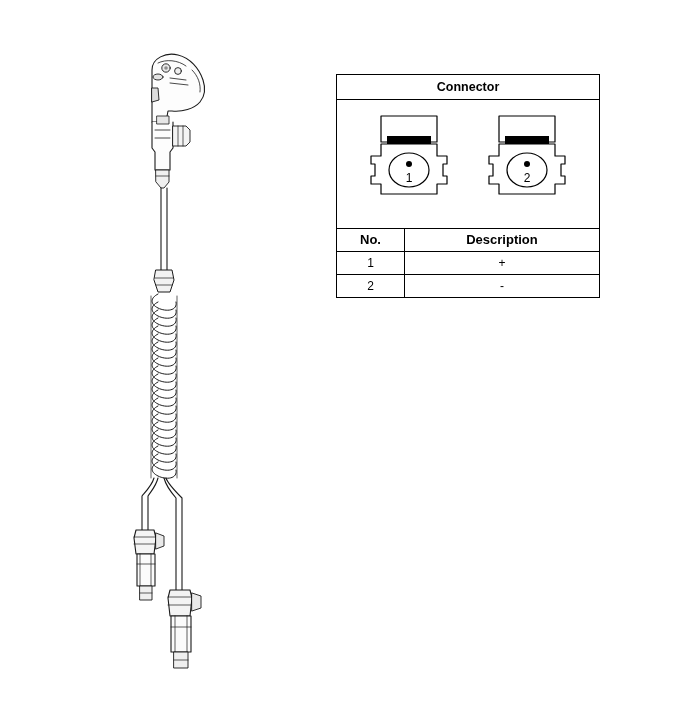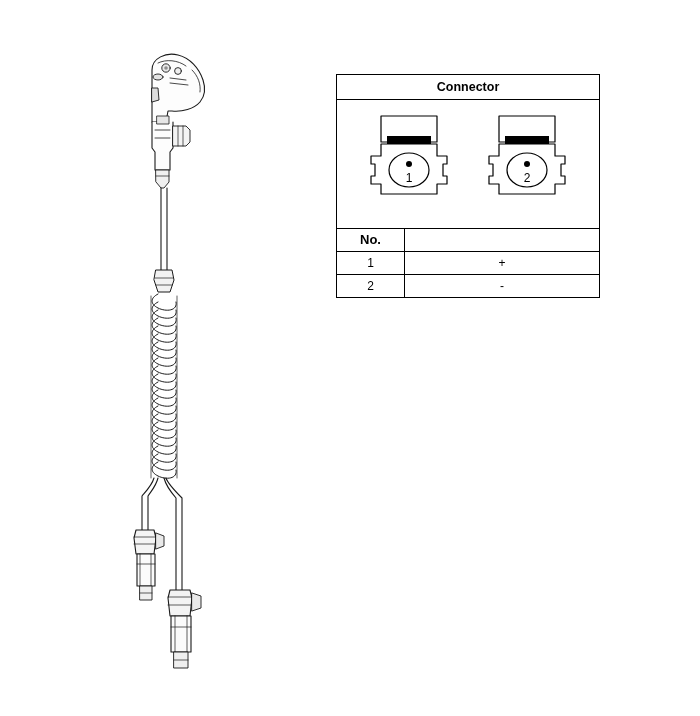--- a/index.html
+++ b/index.html
@@ -243,20 +243,21 @@
             <circle cx="56" cy="56" r="3" fill="#000000" stroke="none"></circle>
           </g>
           <text x="56" y="74" text-anchor="middle" font-family="Liberation Sans, sans-serif" font-size="12" fill="#000">2</text>
         </svg>
       </div>
 
     </div>
 
     <div class="row header">
       <div class="cell-no">No.</div>
+      <div class="cell-desc">Description</div>
     </div>
 
     <div class="row">
       <div class="cell-no">1</div>
       <div class="cell-desc">+</div>
     </div>
 
     <div class="row">
       <div class="cell-no">2</div>
       <div class="cell-desc">-</div>

